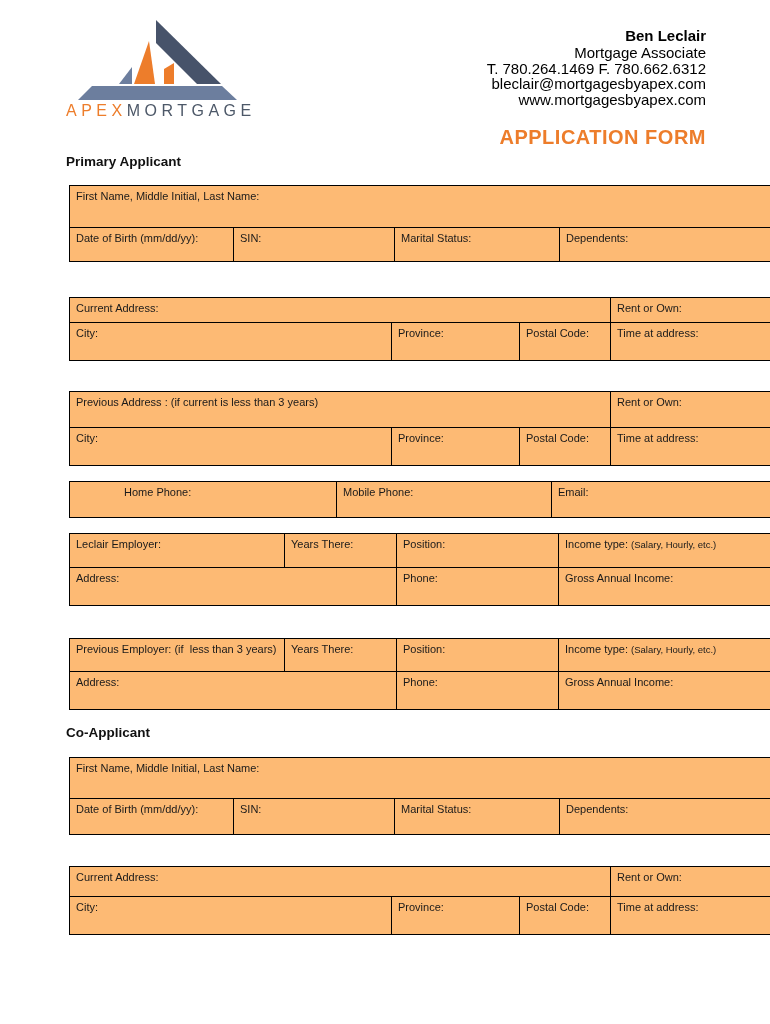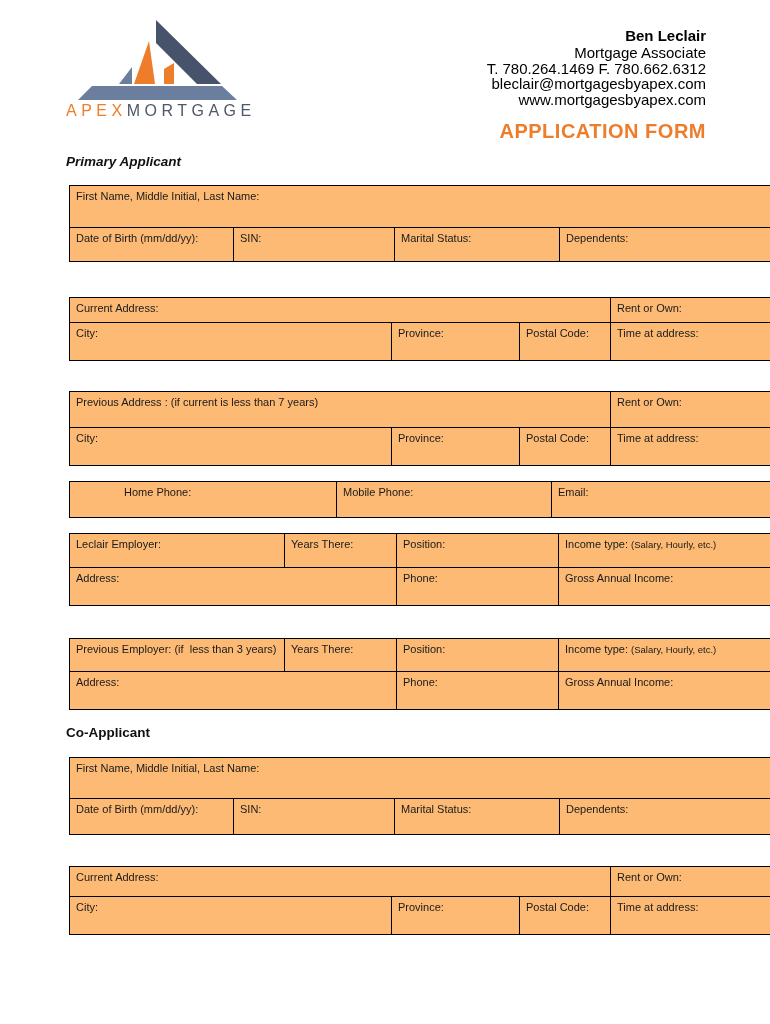--- a/index.html
+++ b/index.html
@@ -7,24 +7,24 @@
     position:relative;width:770px;height:1024px;background:#ffffff;
     font-family:"Liberation Sans","DejaVu Sans",sans-serif;color:#1a1a1a;
     overflow:hidden;
   }
   
   .logo-svg{position:absolute;left:76px;top:14px;}
   .wordmark{position:absolute;left:66px;top:102px;font-size:16px;letter-spacing:4.5px;white-space:nowrap;}
   .contact{position:absolute;top:27px;right:64px;text-align:right;color:#000;}
   .contact .nm{font-size:15px;font-weight:700;line-height:18px;}
   .contact .ln{font-size:15px;line-height:15.5px;}
-  .form-title{position:absolute;top:120px;right:64px;font-size:20px;font-weight:700;letter-spacing:.5px;}
+  .form-title{position:absolute;top:126px;right:64px;font-size:20px;font-weight:700;letter-spacing:.5px;}
   
   .sec-h{position:absolute;left:66px;font-size:13.5px;font-weight:700;color:#111;}
-  #h-primary{top:154px;font-style:italic;}
+  #h-primary{top:154px;}
   #h-co{top:725px;}
   
   .tbl{position:absolute;left:69px;width:712px;display:grid;border:1px solid #000;box-sizing:border-box;background:#fdba74;}
   .c{border-right:1px solid #000;border-bottom:1px solid #000;padding:4px 6px 0 6px;
      font-size:11px;line-height:13px;box-sizing:border-box;overflow:hidden;}
   .c span{white-space:pre-wrap;}
   .lr{border-right:none;}
   .lb{border-bottom:none;}
   .s2{grid-column:span 2;}
   .s3{grid-column:span 3;}
@@ -76,21 +76,21 @@
   <div class="tbl tbl-b">
     <div class="c s3"><span>Current Address:</span></div>
     <div class="c lr"><span>Rent or Own:</span></div>
     <div class="c lb"><span>City:</span></div>
     <div class="c lb"><span>Province:</span></div>
     <div class="c lb"><span>Postal Code:</span></div>
     <div class="c lb lr"><span>Time at address:</span></div>
   </div>
 
   <div class="tbl tbl-c">
-    <div class="c s3"><span>Previous Address : (if current is less than 7 years)</span></div>
+    <div class="c s3"><span>Previous Address : (if current is less than 3 years)</span></div>
     <div class="c lr"><span>Rent or Own:</span></div>
     <div class="c lb"><span>City:</span></div>
     <div class="c lb"><span>Province:</span></div>
     <div class="c lb"><span>Postal Code:</span></div>
     <div class="c lb lr"><span>Time at address:</span></div>
   </div>
 
   <div class="tbl tbl-d">
     <div class="c lb"><span>Home Phone:</span></div>
     <div class="c lb"><span>Mobile Phone:</span></div>

